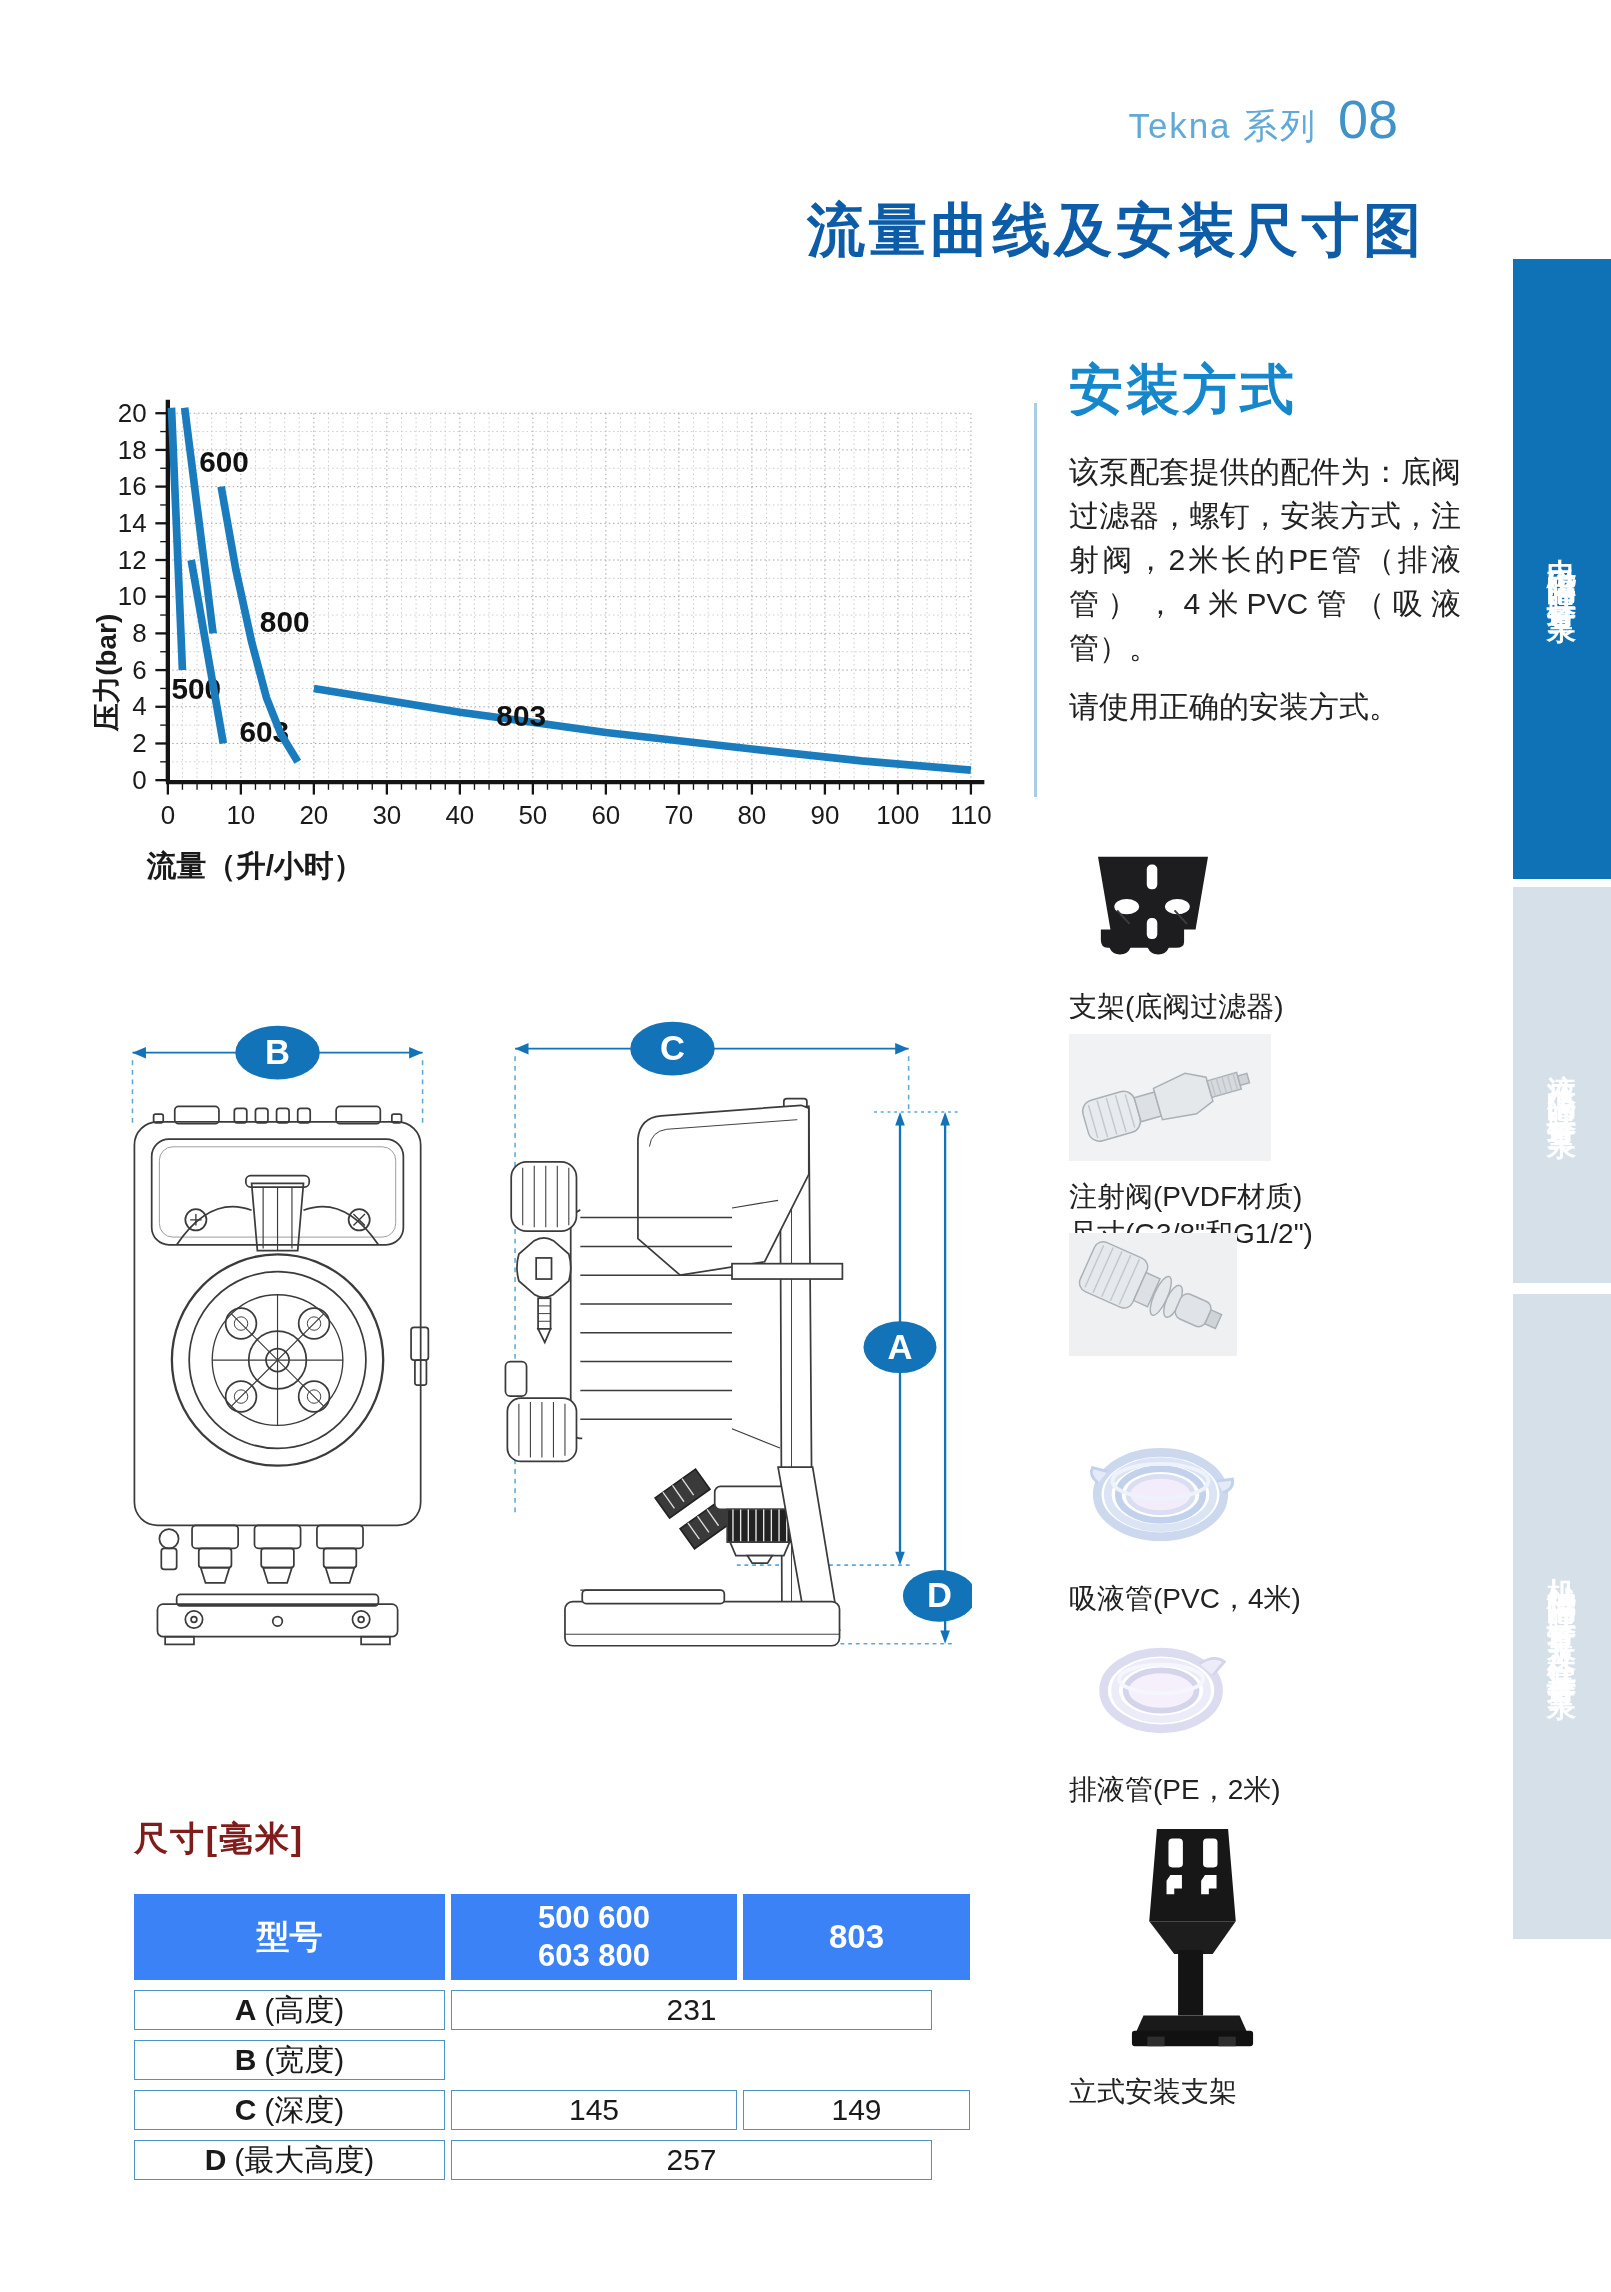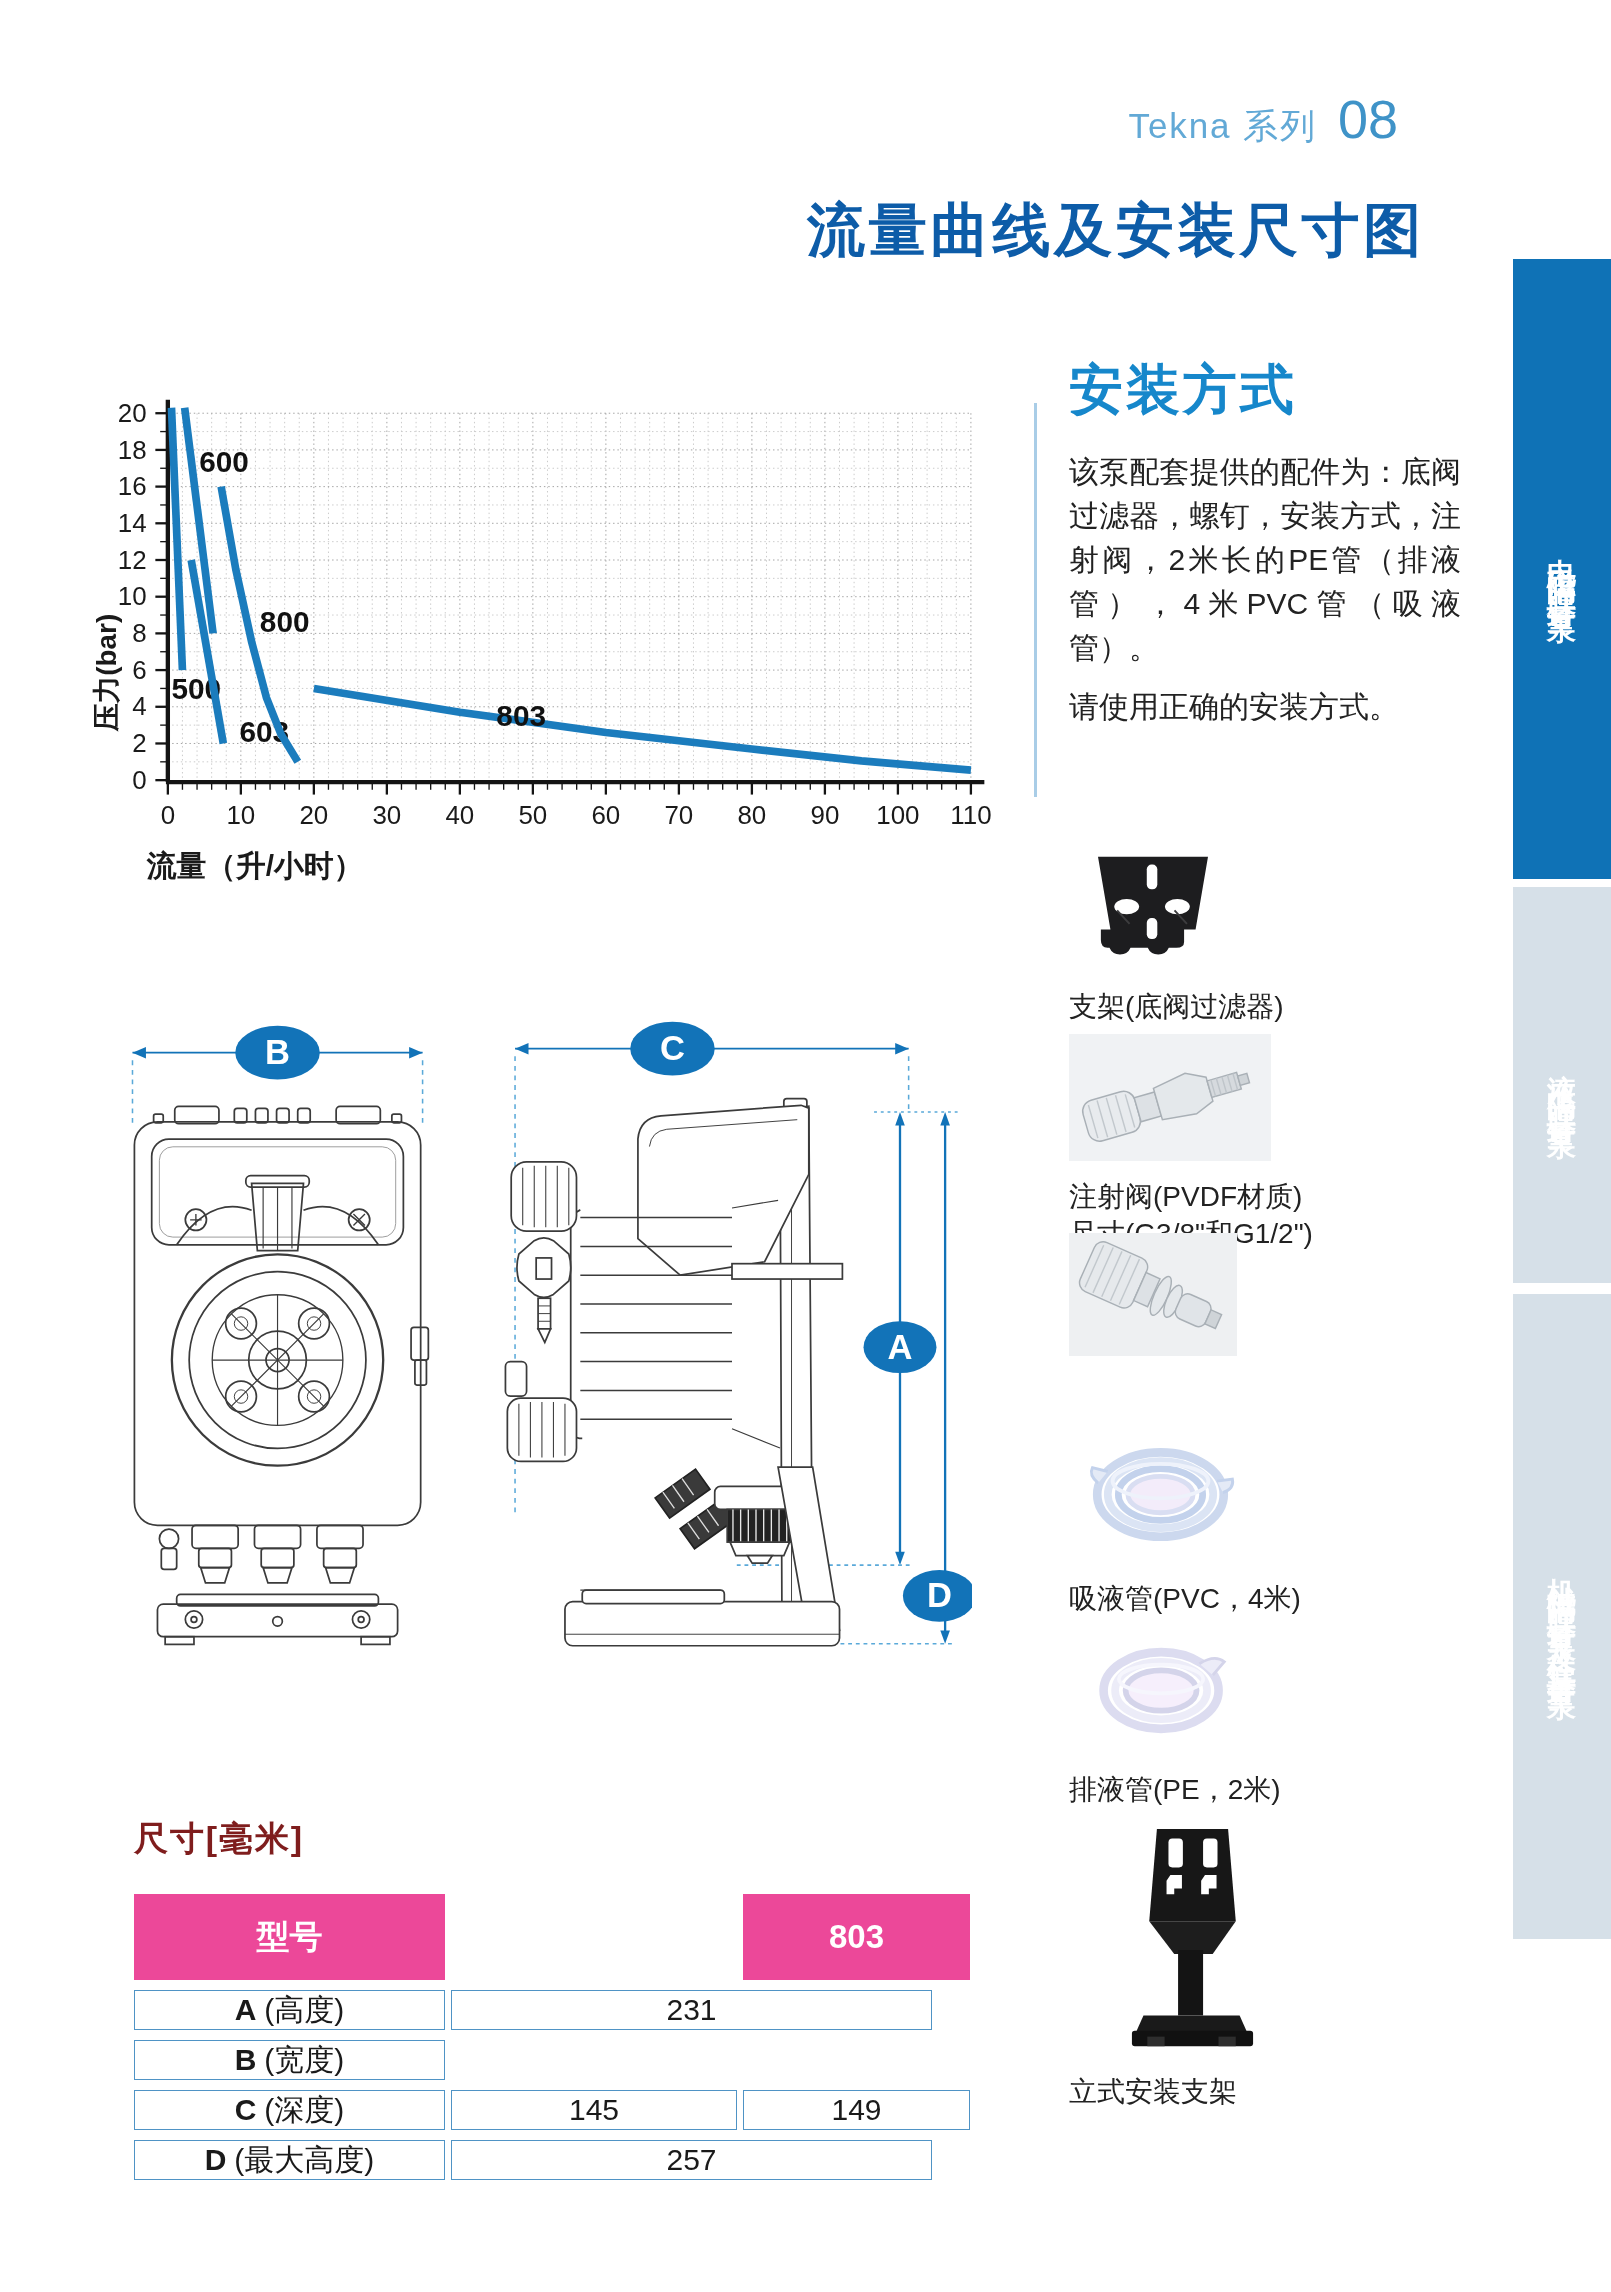--- a/index.html
+++ b/index.html
@@ -23,21 +23,21 @@
   .install p{margin:23px 0 0 0;font-size:30px;line-height:44px;color:#222;text-align:justify;}
   .install .note{margin-top:15.4px;}
   
   .acc{position:absolute;left:1069px;width:403px;}
   .acc .cap{font-size:28px;color:#222;line-height:37px;}
   .photo{background:#f0f2f4;display:flex;align-items:center;justify-content:center;}
   
   .dims-heading{position:absolute;left:134px;top:1816px;font-size:34px;font-weight:bold;color:#7f1d1d;letter-spacing:1.9px;}
   .dtable{position:absolute;left:134px;top:1894px;width:836px;height:288px;}
   .cell{position:absolute;display:flex;flex-direction:column;align-items:center;justify-content:center;text-align:center;}
-  .th{background:#ec4899;color:#fff;font-weight:bold;height:86px;top:0;text-align:right;}
+  .th{background:#3b82f6;color:#fff;font-weight:bold;height:86px;top:0;text-align:right;}
   .th .l1{font-size:31px;line-height:38px;}
   .th.single{font-size:33px;}
   .c1{left:0;width:311px;}
   .c2{left:317px;width:286px;}
   .c3{left:609px;width:227px;}
   .rowbox{height:40px;border:1.9px solid #4f93c5;background:#fff;font-size:30px;color:#1a1a1a;flex-direction:row;}
   .rowbox b{font-weight:bold;margin-right:7.7px;}
   .vfull{left:317px;width:481px;}
   .rA{top:96px;} .rB{top:146px;} .rC{top:196px;} .rD{top:246px;}
   
@@ -483,20 +483,24 @@
       <path d="M92,598 L238,598" stroke-width="1.4" fill="none"></path>
       <rect x="76" y="610" width="286" height="46" rx="8"></rect>
       <rect x="94" y="598" width="148" height="14" rx="4"></rect>
       <path d="M76,644 H362" stroke-width="1" fill="none"></path>
     </g>
   </svg>
 
   <div class="dims-heading">尺寸[毫米]</div>
   <div class="dtable">
     <div class="cell th single c1">型号</div>
+    <div class="cell th c2">
+      <div class="l1">500 600</div>
+      <div class="l1">603 800</div>
+    </div>
     <div class="cell th single c3">803</div>
 
     <div class="cell rowbox c1 rA">
         <b>A</b>
         <span>(高度)</span>
       </div>
     <div class="cell rowbox vfull rA">231</div>
 
     <div class="cell rowbox c1 rB">
         <b>B</b>

